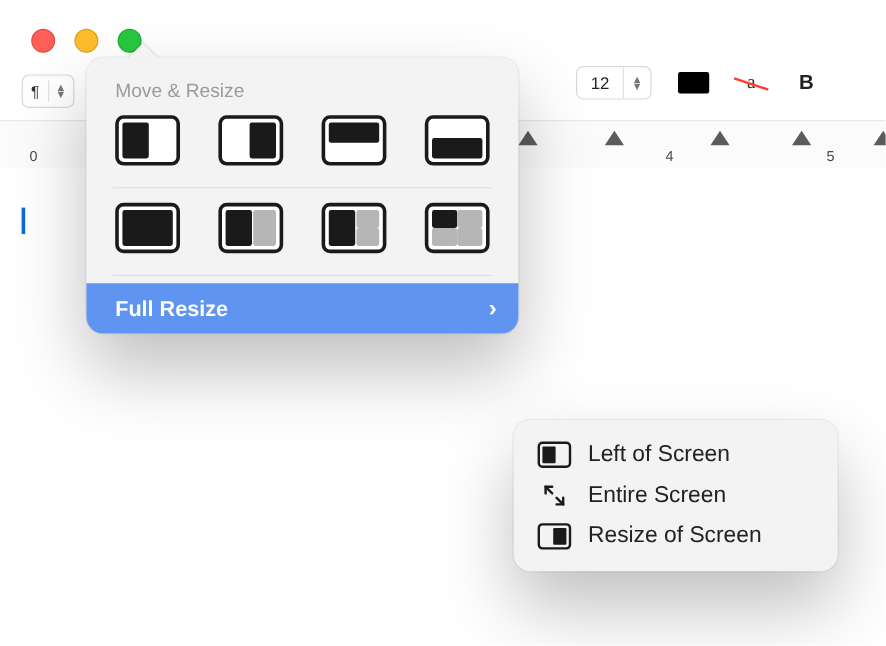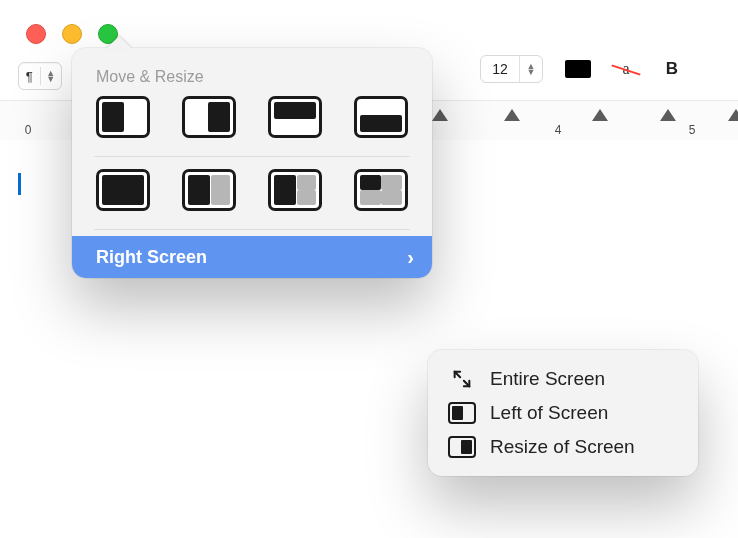--- a/index.html
+++ b/index.html
@@ -162,48 +162,48 @@
         </div>
       <div class="icn fa4">
           <div class="q q1"></div>
           <div class="q q2"></div>
           <div class="q q3"></div>
           <div class="q q4"></div>
         </div>
     </div>
     <div class="hr" style="margin-bottom:0;"></div>
     <div class="hl">
-      <span>Right Screen</span>
+      <span>Full Resize</span>
       <span class="chev">›</span>
     </div>
   </div>
 
   <div class="sub">
+    <div class="item">
+      <span class="ic">
+        <span class="mini">
+            <span class="mf" style="left:2px;top:2px;bottom:2px;width:45%;"></span>
+          </span>
+      </span>
+      <span>Left of Screen</span>
+    </div>
     <div class="item">
       <span class="ic entire">
         <svg viewBox="0 0 24 24" fill="none" stroke="#1a1a1a" stroke-width="2.2" stroke-linecap="round">
           <path d="M4 10 V4 H10"></path>
             <path d="M4 4 L10 10"></path>
           <path d="M20 14 V20 H14"></path>
             <path d="M20 20 L14 14"></path>
         </svg>
       </span>
       <span>Entire Screen</span>
     </div>
     <div class="item">
       <span class="ic">
         <span class="mini">
-            <span class="mf" style="left:2px;top:2px;bottom:2px;width:45%;"></span>
-          </span>
-      </span>
-      <span>Left of Screen</span>
-    </div>
-    <div class="item">
-      <span class="ic">
-        <span class="mini">
             <span class="mf" style="right:2px;top:2px;bottom:2px;width:45%;"></span>
           </span>
       </span>
       <span>Resize of Screen</span>
     </div>
   </div>
 
 </div>
 
 </body></html>

